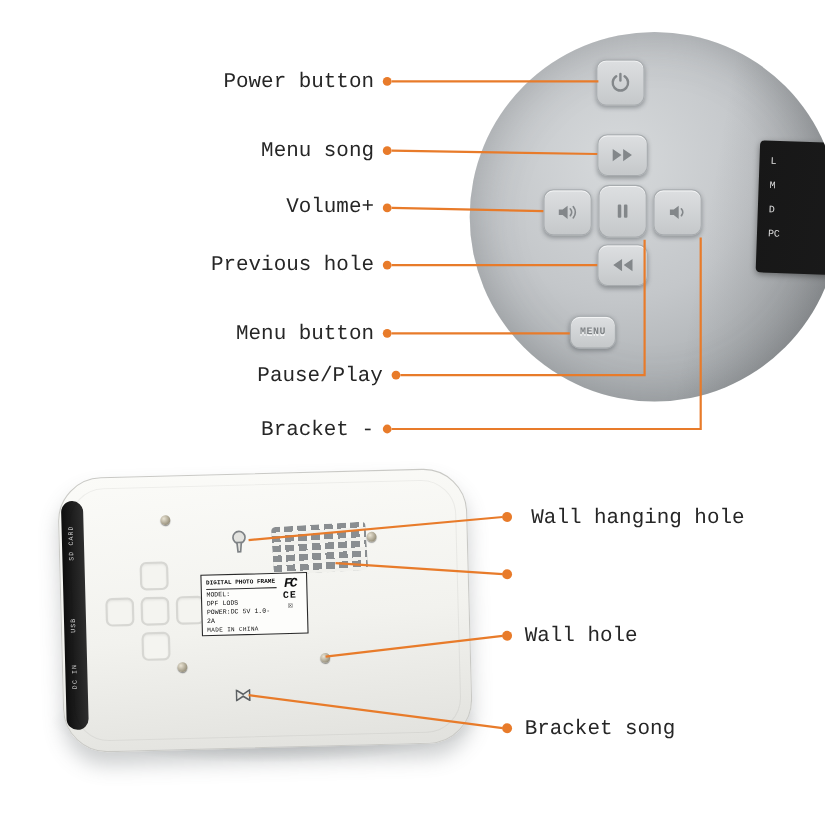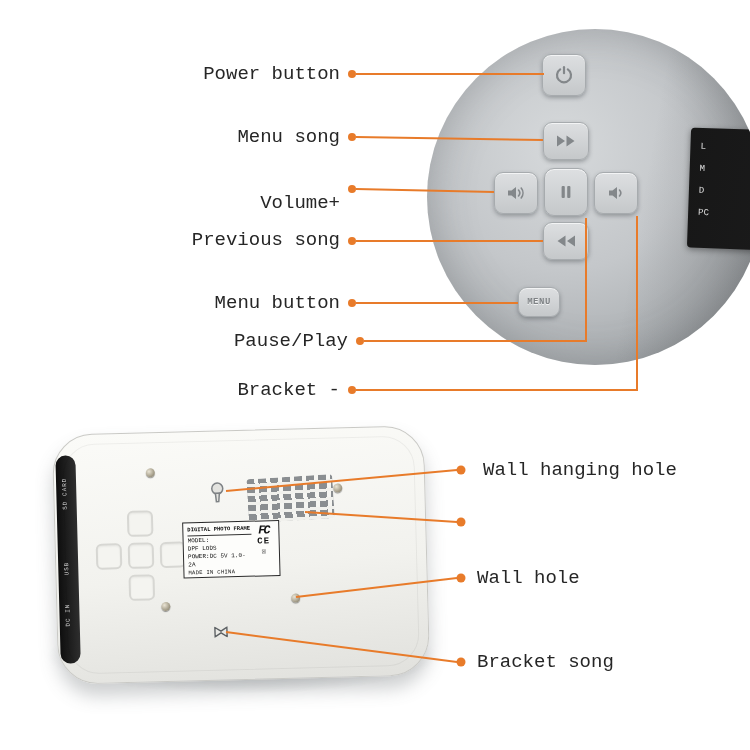--- a/index.html
+++ b/index.html
@@ -12,21 +12,21 @@
     color:var(--text);
   }
   
   .tl, .bl {
     position:absolute; font-size:19px; line-height:22px; color:var(--text);
     white-space:nowrap;
   }
   .tl { text-align:right; }
   #tl1 { top:63px;  right:410px; }
   #tl2 { top:126px; right:410px; }
-  #tl3 { top:177px; right:410px;margin-top:15px; }
+  #tl3 { top:177px; right:410px; }
   #tl4 { top:229px; right:410px; }
   #tl5 { top:292px; right:410px; }
   #tl6 { top:330px; right:402px; }
   #tl7 { top:379px; right:410px; }
   #bl1 { top:459px; left:483px; }
   #bl2 { top:511px; left:477px; }
   #bl3 { top:567px; left:477px; }
   #bl4 { top:651px; left:477px; }
   
   .connectors { position:absolute; left:0; top:0; z-index:6; pointer-events:none; }
@@ -154,21 +154,21 @@
     <circle cx="352" cy="390" r="4"></circle>
     <circle cx="461" cy="470" r="4.5"></circle>
     <circle cx="461" cy="522" r="4.5"></circle>
     <circle cx="461" cy="578" r="4.5"></circle>
     <circle cx="461" cy="662" r="4.5"></circle>
   </svg>
 
   <div class="tl" id="tl1">Power button</div>
   <div class="tl" id="tl2">Menu song</div>
   <div class="tl" id="tl3">Volume+</div>
-  <div class="tl" id="tl4">Previous song</div>
+  <div class="tl" id="tl4">Previous hole</div>
   <div class="tl" id="tl5">Menu button</div>
   <div class="tl" id="tl6">Pause/Play</div>
   <div class="tl" id="tl7">Bracket -</div>
 
   <div class="circle">
     <div class="btn" id="btn-power">
       <svg class="icon" width="20" height="20" viewBox="0 0 20 20">
         <path d="M10 2.2v6" stroke="#83878a" stroke-width="2.2" stroke-linecap="round" fill="none"></path>
         <path d="M6.2 4.4a7 7 0 1 0 7.6 0" stroke="#83878a" stroke-width="2.2" stroke-linecap="round" fill="none"></path>
       </svg>

